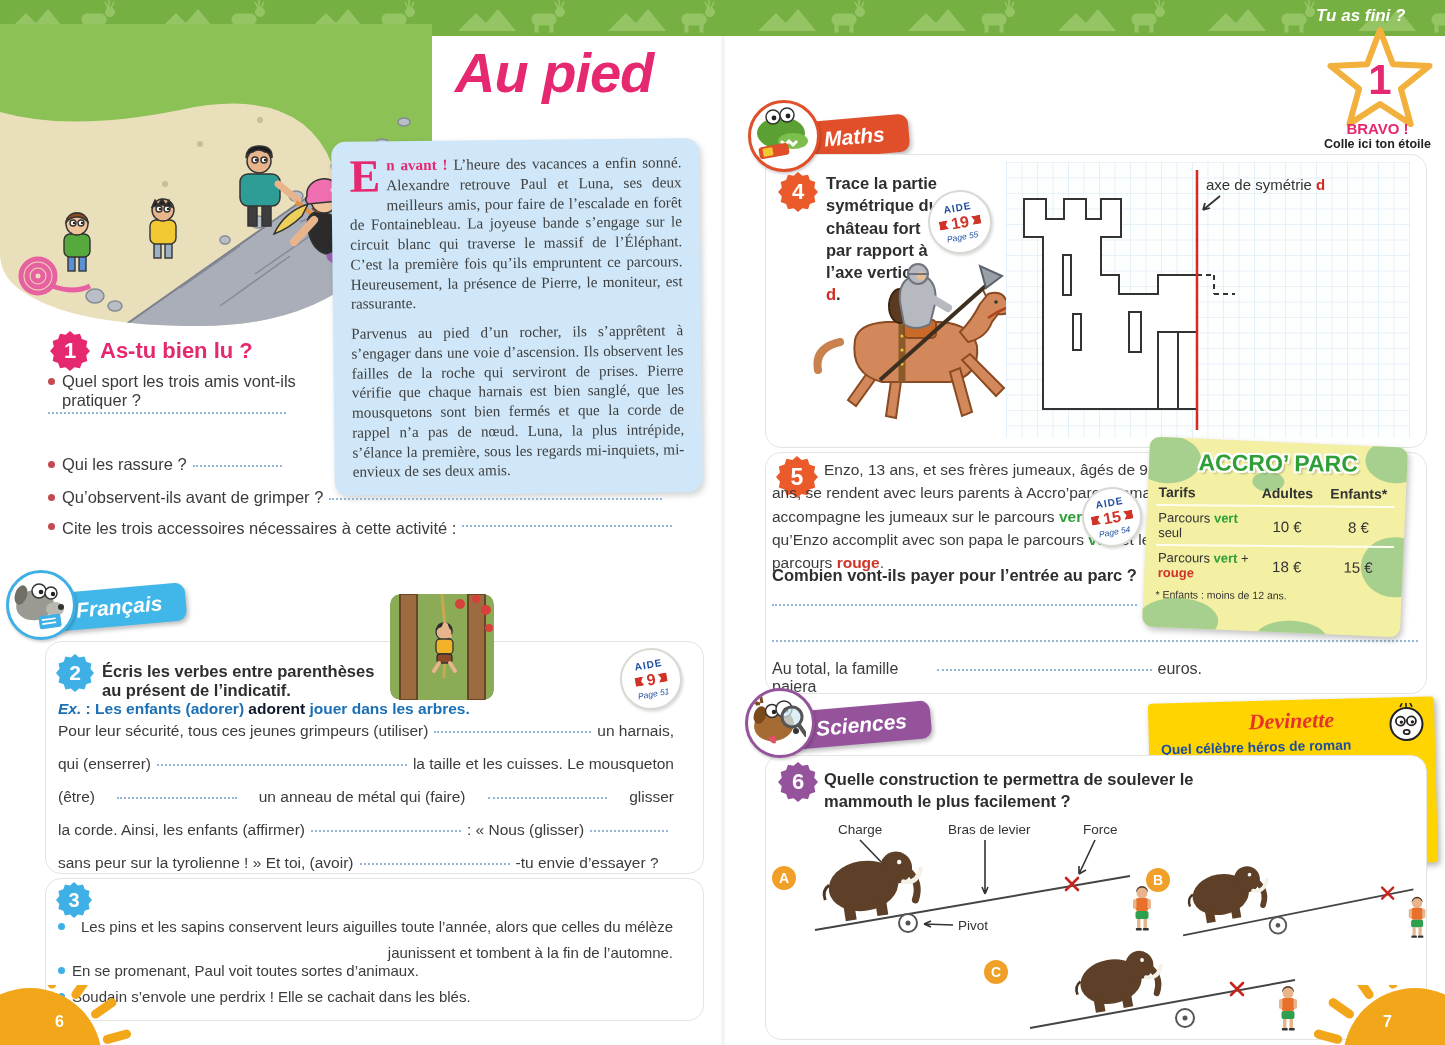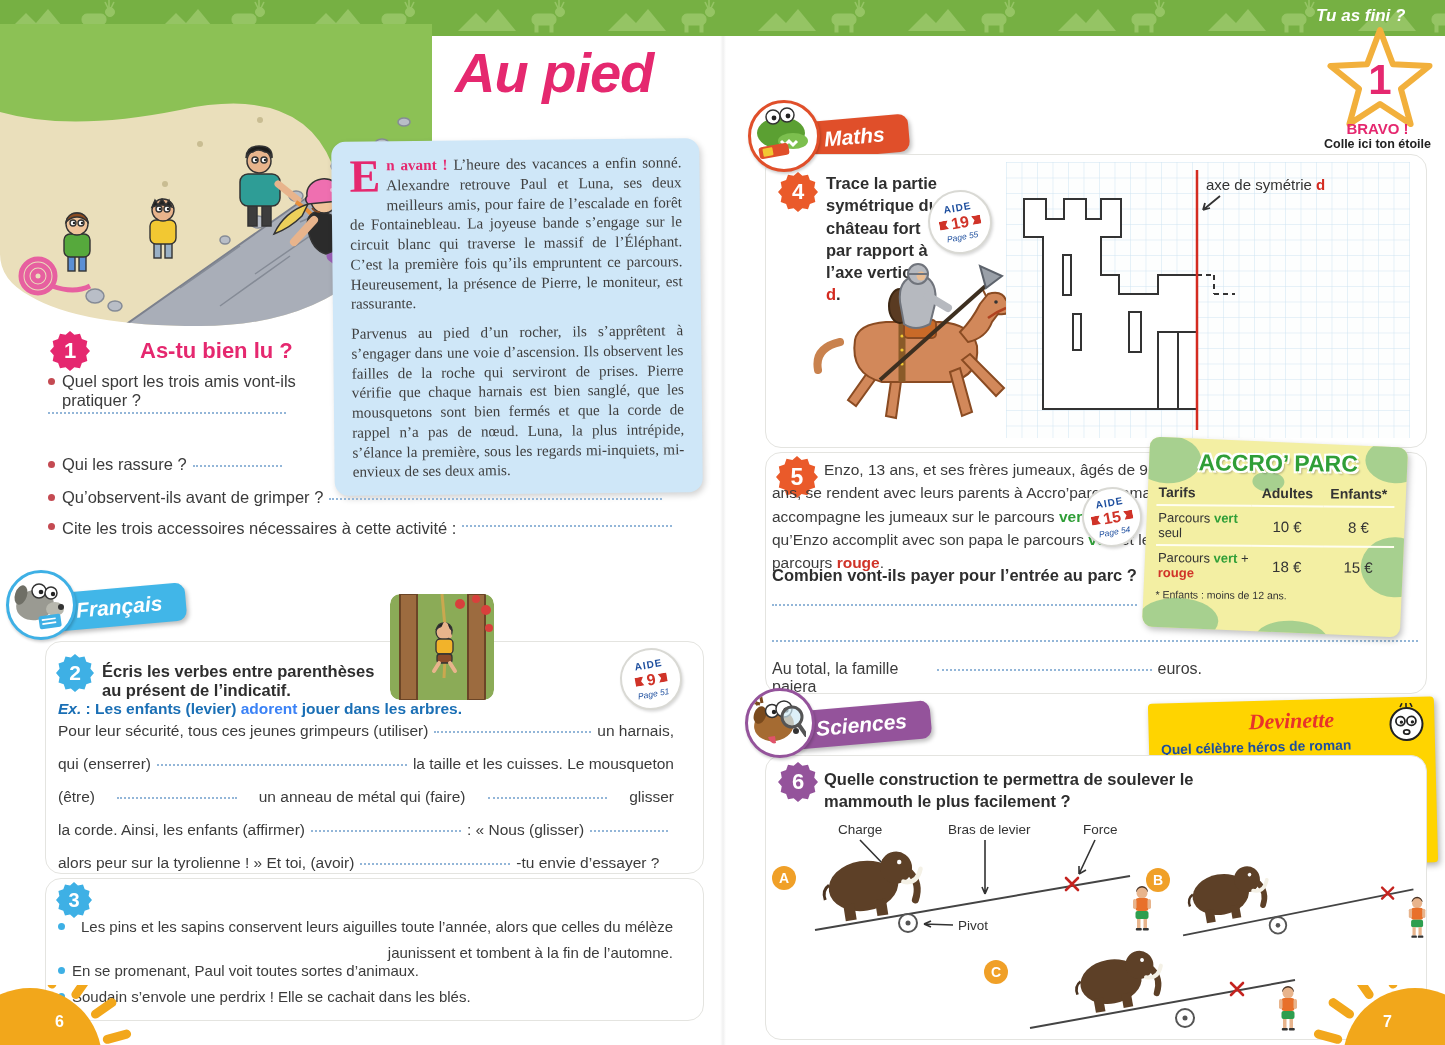--- a/index.html
+++ b/index.html
@@ -32,21 +32,21 @@
   .rb{background:#c44a52}.bb{background:#3eb0e5}
   .instr{font-weight:bold;font-size:16.5px;color:#2e2e2e;}
   .note{position:absolute;background:#cfe7f8;border-radius:14px;transform:rotate(-.6deg);
     box-shadow:2px 3px 6px rgba(0,0,0,.18);font-family:"Liberation Serif",serif;
     font-size:15.2px;line-height:1.3;color:#3f3f3f;text-align:justify;padding:14px 18px;}
   .dropcap{float:left;color:#e5286f;font-size:46px;line-height:.8;font-weight:bold;margin:3px 6px 0 0;}
   .lead{color:#e5286f;font-weight:bold;}
   .sec1title{position:absolute;color:#e5286f;font-weight:bold;font-size:22px;}
   .exline{position:absolute;color:#1a6fb5;font-weight:bold;font-size:15.5px;}
   .exline .exlab{font-style:italic;}
-  .exline .ans{color:#3b82f6;}
+  .exline .ans{color:#0f172a;}
   .greenw{color:#2f9e37;font-weight:bold;}
   .redw{color:#d03328;font-weight:bold;}
   .redd{color:#d42b20;font-weight:bold;}
   .accro{position:absolute;background:#f3efa3;border-radius:10px;transform:rotate(2.5deg);
     box-shadow:2px 3px 6px rgba(0,0,0,.25);overflow:hidden;}
   .accro-title{position:relative;text-align:center;margin-top:8px;font-size:23px;font-weight:bold;color:#2f9e37;
     transform:rotate(-2deg);text-shadow:-2px -2px 0 #fff,2px -2px 0 #fff,-2px 2px 0 #fff,2px 2px 0 #fff,3px 3px 2px rgba(0,0,0,.25);}
   .accro-grid{position:relative;display:grid;grid-template-columns:40% 30% 30%;margin:4px 10px 0 10px;
     font-size:13px;color:#333;transform:rotate(-2deg);}
   .accro-grid .c{padding:4px 2px;display:flex;flex-direction:column;justify-content:center;}
@@ -224,21 +224,21 @@
     </g>
   </svg>
 
   <div class="note" style="left:333px;top:140px;width:332px;min-height:290px;">
     <span class="dropcap">E</span>
     <p style="margin:0;"><span class="lead">n avant !</span><span> L’heure des vacances a enfin sonné. Alexandre retrouve Paul et Luna, ses deux meilleurs amis, pour faire de l’escalade en forêt de Fontainebleau. La joyeuse bande s’engage sur le circuit blanc qui traverse le massif de l’Éléphant. C’est la première fois qu’ils empruntent ce parcours. Heureusement, la présence de Pierre, le moniteur, est rassurante.</span></p>
     <p style="margin:10px 0 0 0;">Parvenus au pied d’un rocher, ils s’apprêtent à s’engager dans une voie d’ascension. Ils observent les failles de la roche qui serviront de prises. Pierre vérifie que chaque harnais est bien sanglé, que les mousquetons sont bien fermés et que la corde de rappel n’a pas de nœud. Luna, la plus intrépide, s’élance la première, sous les regards mi-inquiets, mi-envieux de ses deux amis.</p>
   </div>
 
   <div class="nbadge pk" style="left:50px;top:331px;width:40px;height:40px;font-size:22px;">1</div>
-  <div class="sec1title" style="left:100px;top:338px;margin-left:40px;">As-tu bien lu ?</div>
+  <div class="sec1title" style="left:100px;top:338px;">As-tu bien lu ?</div>
   <div class="qrow" style="left:48px;top:372px;width:300px;">
     <span class="bullet rb"></span>
     <span>Quel sport les trois amis vont-ils pratiquer ?</span>
   </div>
   <div class="dashline" style="left:48px;top:412px;width:238px;"></div>
   <div class="qrow" style="left:48px;top:455px;width:240px;justify-content:flex-end;">
     <span class="bullet rb"></span>
     <span>Qui les rassure ?</span>
     <span class="dotfill"></span>
   </div>
@@ -295,21 +295,21 @@
   <div class="aide" style="left:620px;top:648px;">
     <span class="aide-top">AIDE</span>
     <span class="aide-num">
         <i class="ribL"></i>
         <b>9</b>
         <i class="ribR"></i>
       </span>
     <span class="aide-page">Page 51</span>
   </div>
   <div class="exline" style="left:58px;top:700px;">
-    <span class="exlab">Ex.</span><span> : Les enfants (levier) </span><span class="ans">adorent</span><span> jouer dans les arbres.</span>
+    <span class="exlab">Ex.</span><span> : Les enfants (adorer) </span><span class="ans">adorent</span><span> jouer dans les arbres.</span>
   </div>
   <div class="abs" style="left:58px;top:722px;width:616px;">
     <div class="fillrow" style="height:33px;">
       <span>Pour leur sécurité, tous ces jeunes grimpeurs (utiliser)</span>
         <span class="dotfill"></span>
         <span>un harnais,</span>
     </div>
     <div class="fillrow" style="height:33px;">
       <span>qui (enserrer)</span>
         <span class="dotfill"></span>
@@ -322,21 +322,21 @@
         <span class="dotfill"></span>
         <span>glisser</span>
     </div>
     <div class="fillrow" style="height:33px;">
       <span>la corde. Ainsi, les enfants (affirmer)</span>
         <span class="dotfill" style="flex:0 0 150px;"></span>
         <span>: « Nous (glisser)</span>
         <span class="dotfill"></span>
     </div>
     <div class="fillrow" style="height:33px;">
-      <span>alors peur sur la tyrolienne ! » Et toi, (avoir)</span>
+      <span>sans peur sur la tyrolienne ! » Et toi, (avoir)</span>
         <span class="dotfill" style="flex:0 0 150px;"></span>
         <span>-tu envie d’essayer ?</span>
     </div>
   </div>
 
   <div class="card" style="left:45px;top:878px;width:657px;height:141px;"></div>
   <div class="nbadge bl" style="left:56px;top:882px;width:36px;height:36px;font-size:20px;">3</div>
   <div class="qrow" style="left:58px;top:914px;width:615px;font-size:15px;">
     <span class="bullet bb"></span>
     <span style="line-height:1.7;text-align:right;">Les pins et les sapins conservent leurs aiguilles toute l’année, alors que celles du mélèze jaunissent et tombent à la fin de l’automne.</span>

